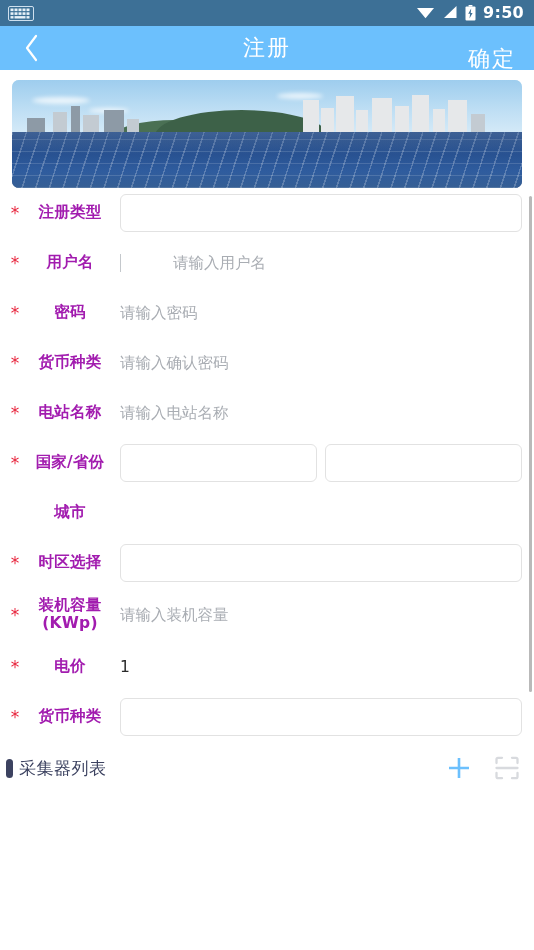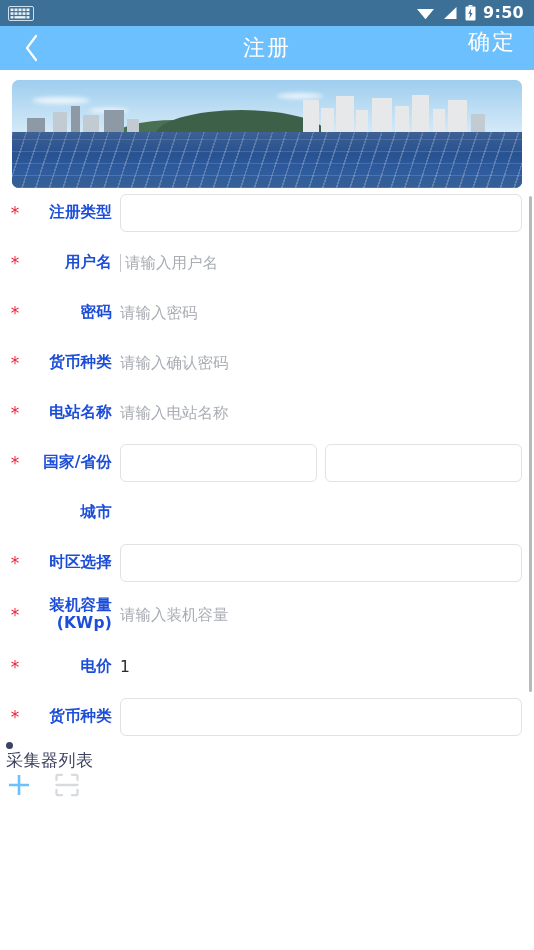--- a/index.html
+++ b/index.html
@@ -11,21 +11,21 @@
   }
   #app { position:relative; width:534px; height:950px; background:#fff; overflow:hidden; }
 
   
   .statusbar {
     height:26px; background:#3d7096;
     display:flex; align-items:center; justify-content:space-between;
     padding:0 10px 0 8px;
   }
   .status-left { display:flex; align-items:center; gap:6px; }
-  .status-right { display:flex; align-items:center; gap:7px; }
+  .status-right { display:flex; align-items:flex-start; gap:7px; }
   .kbd-icon { width:26px; height:15px; display:block; }
   .wifi-icon { width:19px; height:14px; display:block; }
   .signal-icon { width:16px; height:14px; display:block; }
   .battery-icon { width:11px; height:16px; display:block; }
   .clock {
     color:#ffffff; font-size:16px; font-weight:bold;
     letter-spacing:0.3px; line-height:1;
   }
 
   
@@ -38,21 +38,21 @@
     display:flex; align-items:center; justify-content:center;
   }
   .nav-back svg { display:block; }
   .nav-title {
     position:absolute; left:0; right:0; top:0; height:44px;
     display:flex; align-items:center; justify-content:center;
     color:#ffffff; font-size:22px; letter-spacing:2px;
     pointer-events:none;
   }
   .nav-action {
-    position:absolute; right:0; top:0; height:32px;
+    position:absolute; right:0; top:17px; height:32px;
     display:flex; align-items:center; padding-right:18px;
     color:#ffffff; font-size:22px; letter-spacing:2px;
   }
 
   
   .banner-wrap { padding:10px 12px 0 12px; background:#fff; }
   .banner {
     position:relative; width:510px; height:108px;
     border-radius:7px; overflow:hidden;
     background:linear-gradient(#bcdcf4 0%, #cfe6f6 38%, #9fc8e4 44%, #1b3a6b 50%, #2b4e84 100%);
@@ -92,44 +92,44 @@
     display:flex; align-items:center;
     height:50px; padding:0 12px 0 0;
   }
   .req {
     width:28px; flex:0 0 28px; text-align:center;
     color:#e8243c; font-size:17px; line-height:1;
     padding-left:2px;
   }
   .req.blank { color:transparent; }
   .label {
-    width:84px; flex:0 0 84px; text-align:right;
-    color:#1d4ed8; font-size:15.5px; font-weight:bold;
+    width:84px; flex:0 0 84px; text-align:center;
+    color:#a21caf; font-size:15.5px; font-weight:bold;
     line-height:1.15; letter-spacing:.2px;
   }
   .label .sub { display:block; }
-  .field { flex:1 1 auto; padding-left:8px; display:flex; align-items:center; }
+  .field { flex:1 1 auto; padding-left:8px; display:flex; align-items:center;gap:48px; }
   .ph { color:#a9adb3; font-size:15.5px; }
   .val { color:#2a2a2a; font-size:15.5px; }
   .caret {
     display:inline-block; width:1px; height:18px;
     background:#c4c8cc; margin-right:4px;
   }
   .boxinput {
     height:38px; border:1px solid #e2e2e2; border-radius:6px;
     background:#fff; flex:1 1 auto;
   }
   .boxpair { display:flex; gap:8px; flex:1 1 auto; }
   .boxpair .boxinput { flex:1 1 50%; }
   .row.tall { height:54px; }
 
   
   .section {
-    display:flex; align-items:flex-start;
-    height:52px; padding:0 14px 0 6px;flex-direction:column;
+    display:flex; align-items:center;
+    height:52px; padding:0 14px 0 6px;
   }
   .sect-bar {
     width:7px; height:19px; border-radius:4px;
     background:#3c4260; flex:0 0 7px; margin-right:6px;
   }
   .sect-title { color:#3c4260; font-size:17px; flex:1 1 auto; letter-spacing:.5px; }
   .sect-actions { display:flex; align-items:center; gap:22px; }
   .plus-icon { display:block; }
   .scan-icon { display:block; }
 

